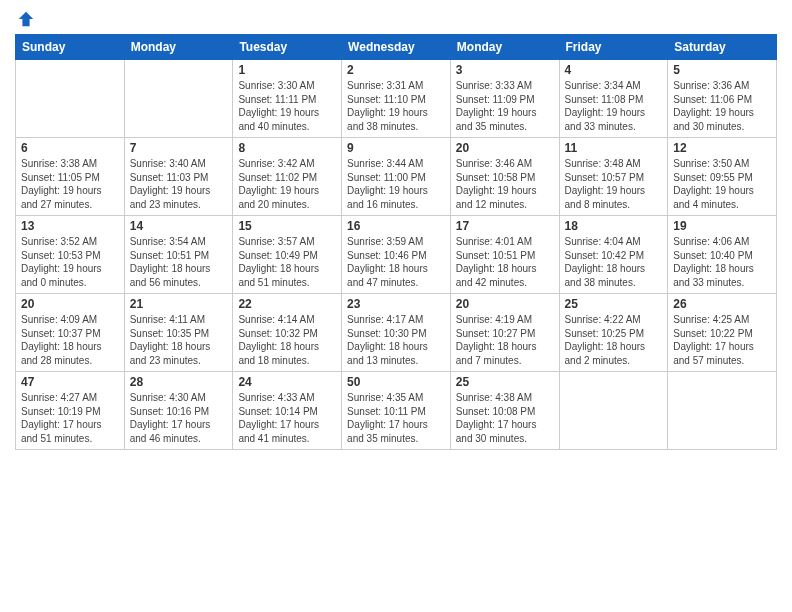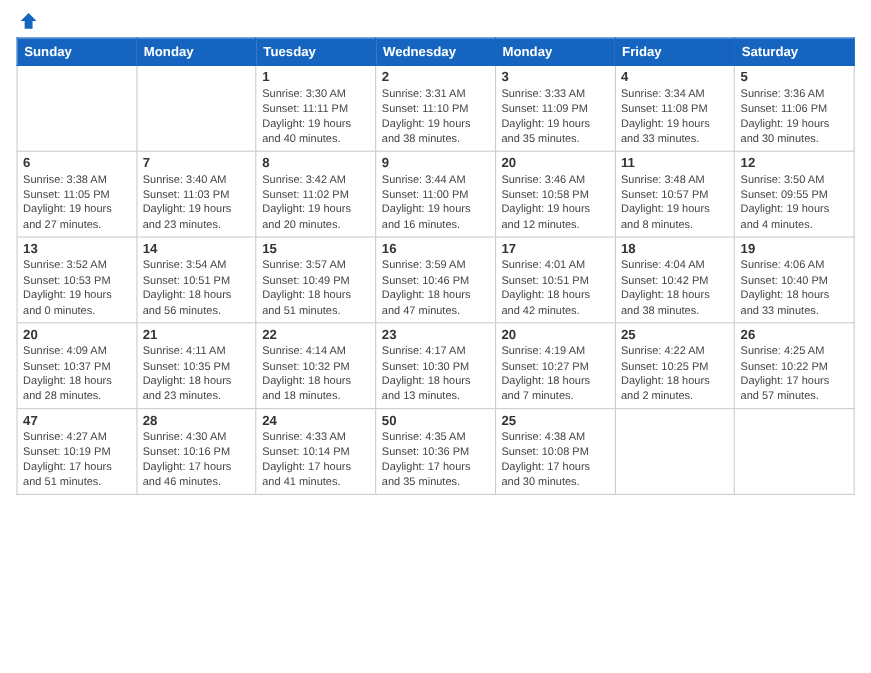--- a/index.html
+++ b/index.html
@@ -339,21 +339,21 @@
           <td>
             <div class="day-num">24</div>
             <div class="day-info">Sunrise: 4:33 AM
 Sunset: 10:14 PM
 Daylight: 17 hours
 and 41 minutes.</div>
           </td>
           <td>
             <div class="day-num">50</div>
             <div class="day-info">Sunrise: 4:35 AM
-Sunset: 10:36 PM
+Sunset: 10:11 PM
 Daylight: 17 hours
 and 35 minutes.</div>
           </td>
           <td>
             <div class="day-num">25</div>
             <div class="day-info">Sunrise: 4:38 AM
 Sunset: 10:08 PM
 Daylight: 17 hours
 and 30 minutes.</div>
           </td>

